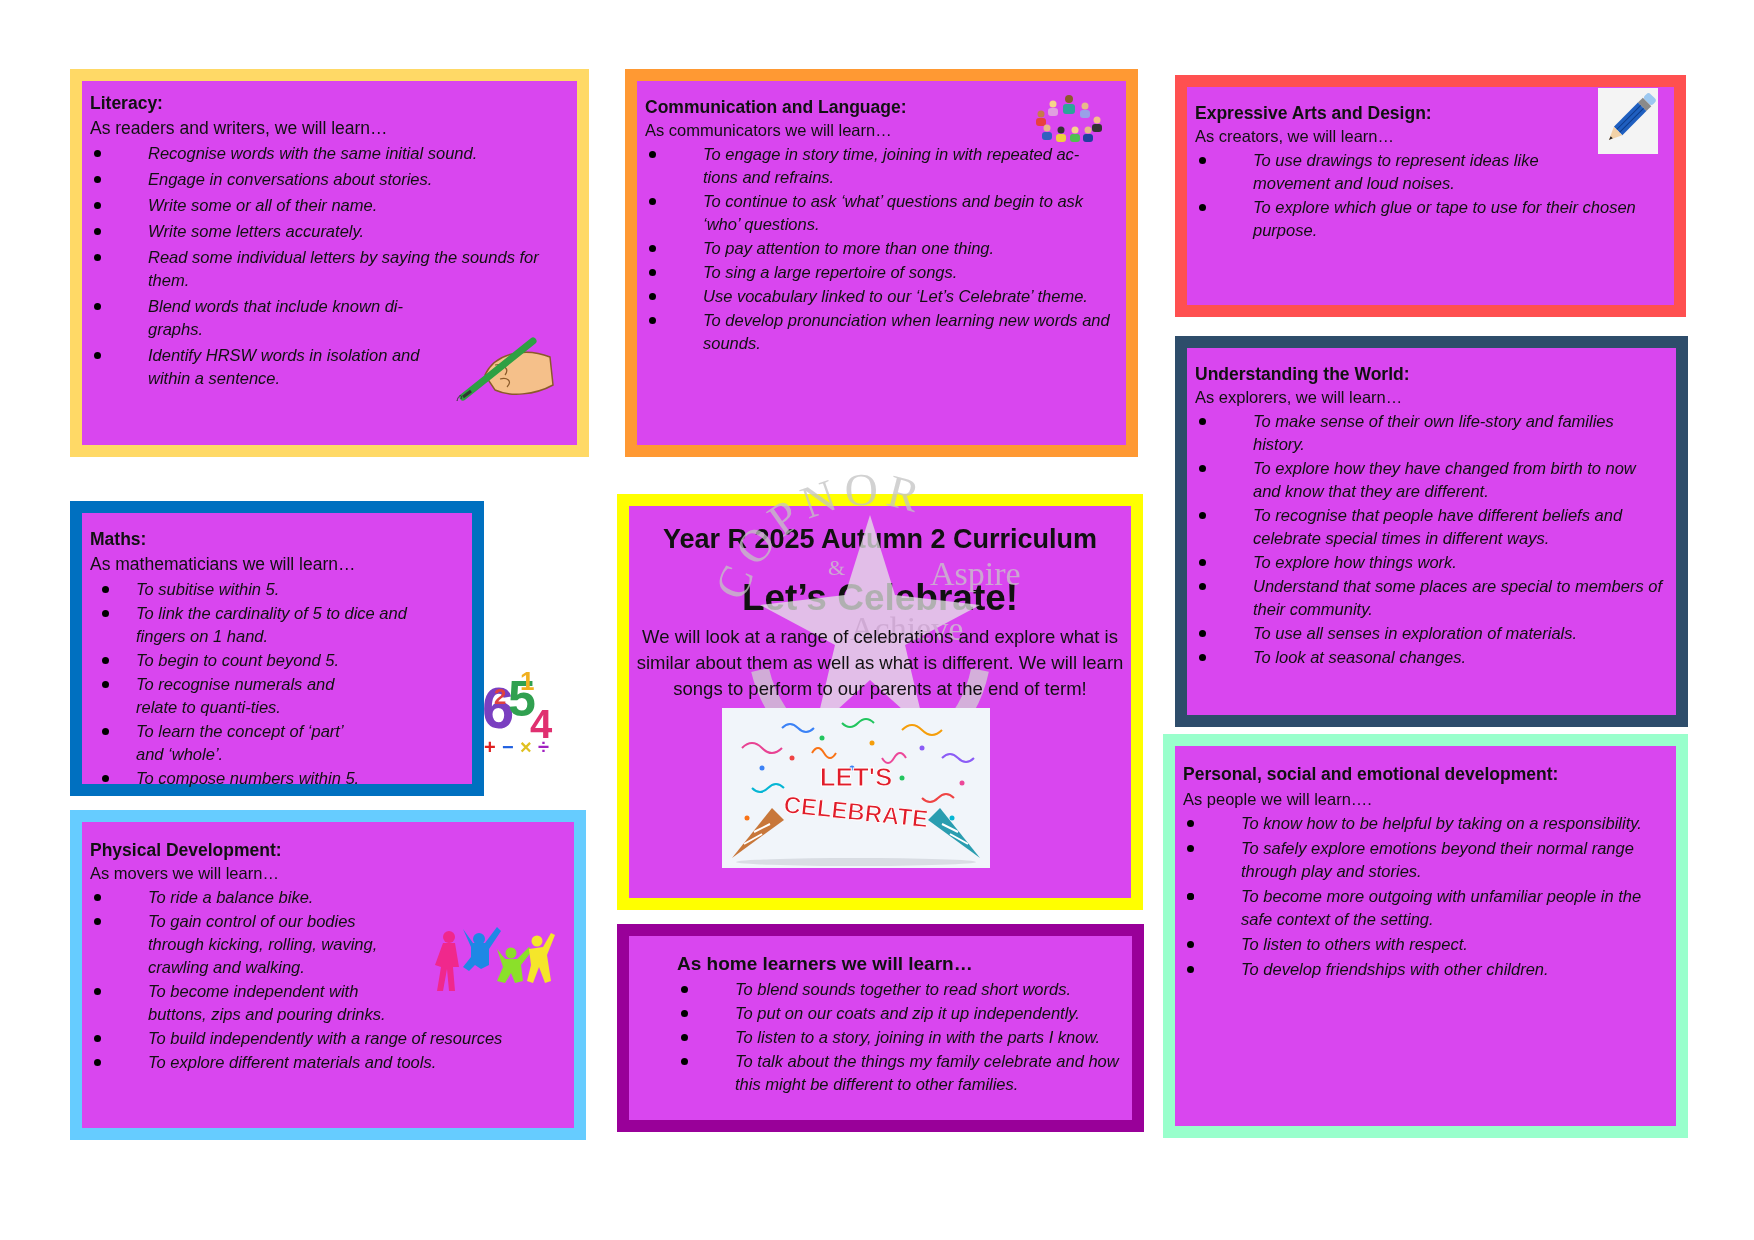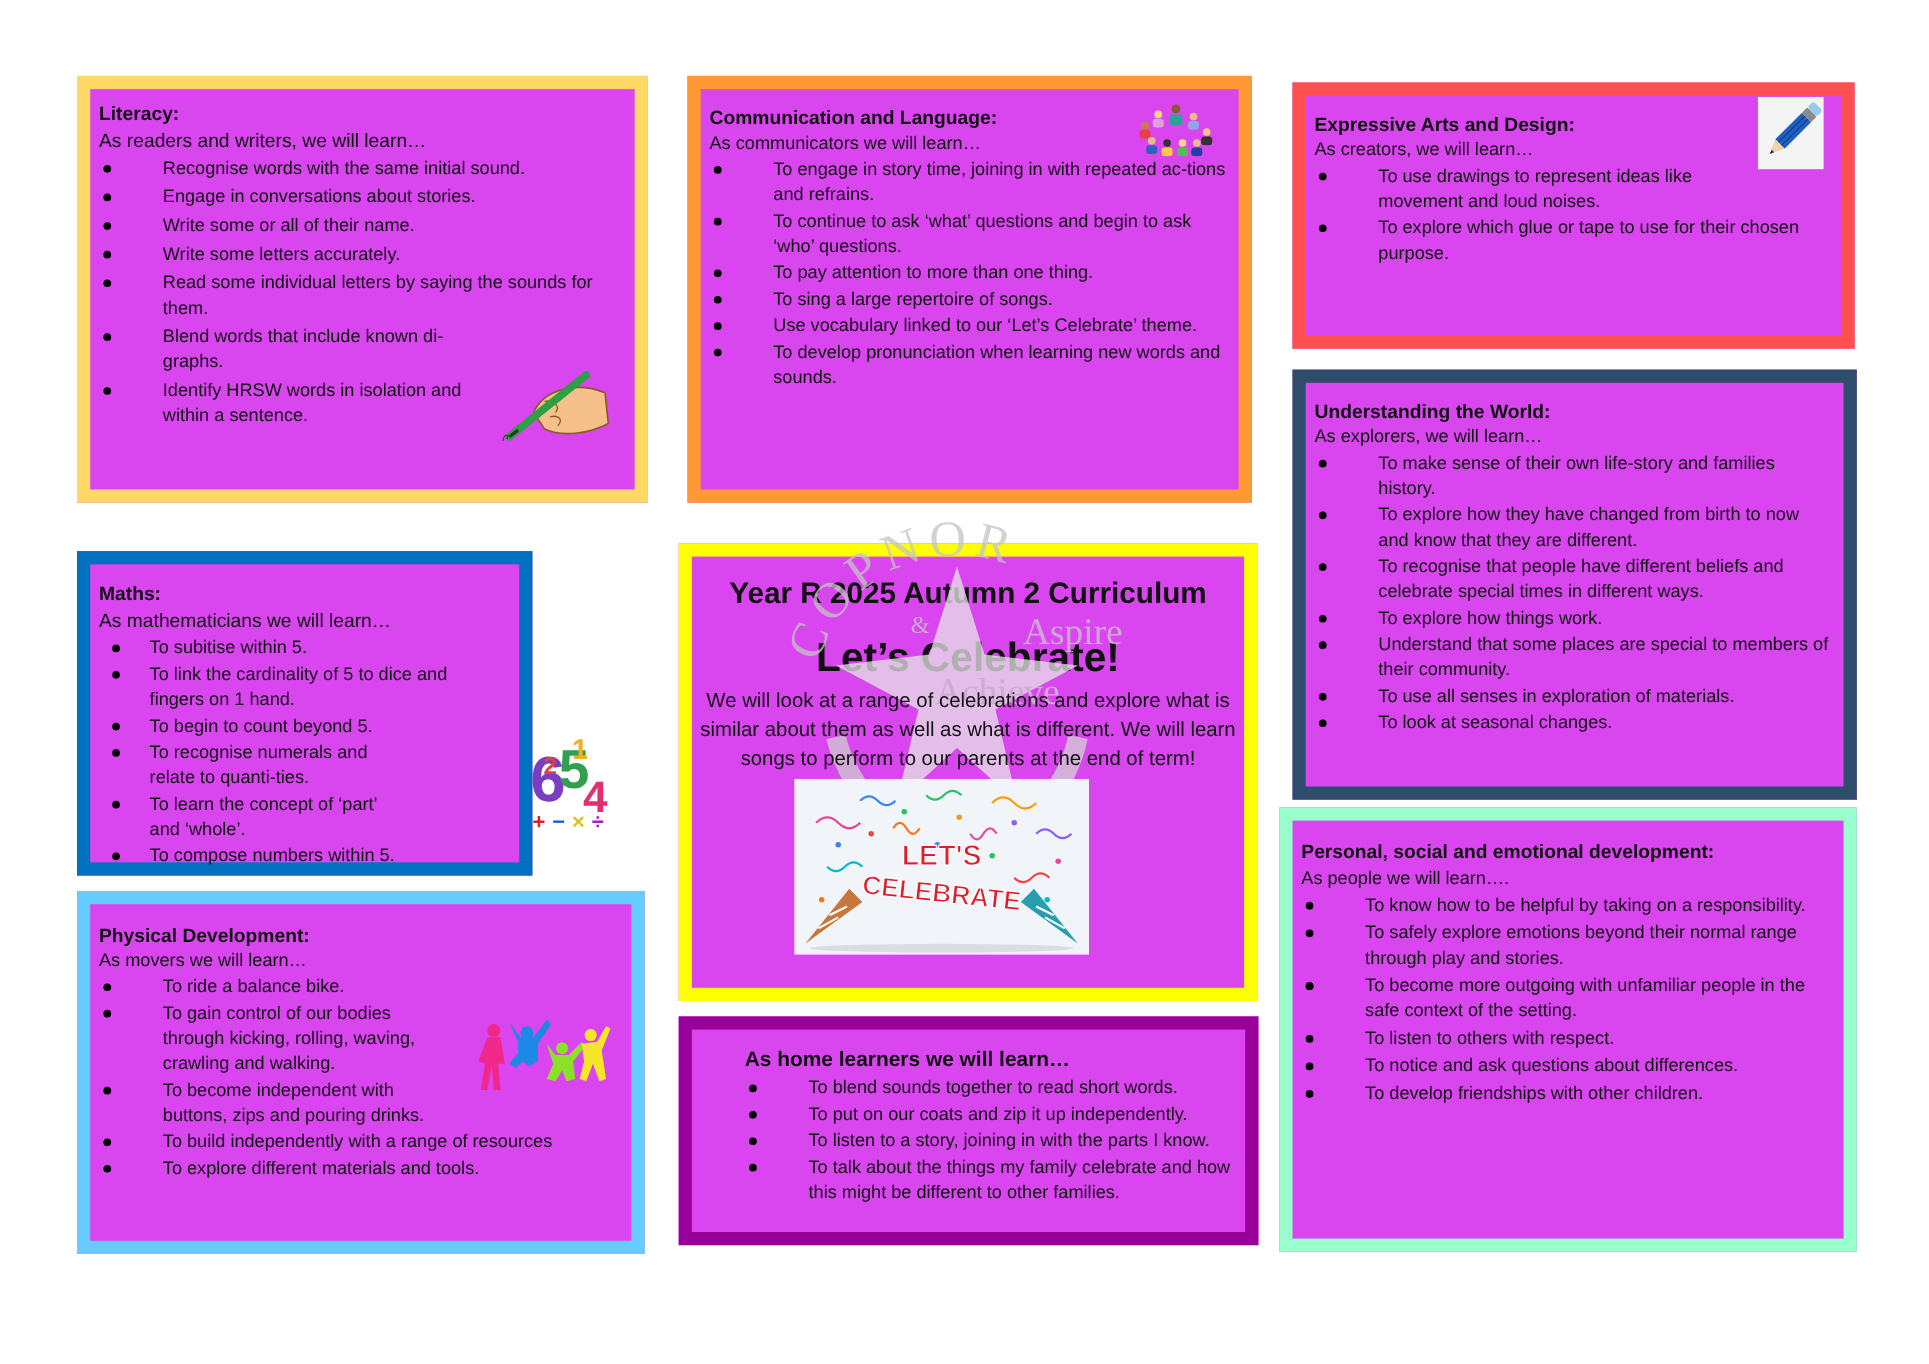--- a/index.html
+++ b/index.html
@@ -11,21 +11,21 @@
   }
   .box {
     position: absolute; box-sizing: border-box; background: #d946ef;
     border-style: solid; border-width: 12px;
     padding: 8px 12px 8px 8px;
     font-size: 16.5px; line-height: 23px;
   }
   .box h2 { margin: 2px 0 0 0; font-size: 17.5px; font-weight: bold; line-height: 24px; }
   .box .intro { margin: 0 0 1px 0; }
   .box ul { list-style: none; margin: 0; padding: 0; }
-  .box li { position: relative; padding-left: 58px; margin: 0 0 1px 0; }
+  .box li { position: relative; padding-left: 58px; margin: 0 0 1px 0; font-style: italic; }
   .box li .dot {
     position: absolute; left: 4px; top: 8px; width: 7px; height: 7px;
     background: #000; border-radius: 50%;
   }
   .lit { left: 70px; top: 69px; width: 519px; height: 388px; border-color: #FFD966; }
   .lit .intro { font-size: 17.5px; margin: 2px 0 2px 0; }
   .lit li { margin-bottom: 3px; }
   .lit li.narrow { padding-right: 120px; }
   .comm { left: 625px; top: 69px; width: 513px; height: 388px; border-color: #FF9933; }
   .comm h2 { margin-top: 6px; }
@@ -273,16 +273,15 @@
 
 <section class="box psed">
   <h2>Personal, social and emotional development:</h2>
   <p class="intro">As people we will learn….</p>
   <ul>
     <li><span class="dot"></span><span>To know how to be helpful by taking on a responsibility.</span></li>
     <li><span class="dot"></span><span>To safely explore emotions beyond their normal range through play and stories.</span></li>
     <li><span class="dot"></span></li>
     <li><span class="dot"></span><span>To become more outgoing with unfamiliar people in the safe context of the setting.</span></li>
     <li><span class="dot"></span><span>To listen to others with respect.</span></li>
-    <li><span class="dot"></span><span>To notice and ask questions about differences.</span></li>
     <li><span class="dot"></span><span>To develop friendships with other children.</span></li>
   </ul>
 </section>
 
 </body></html>

